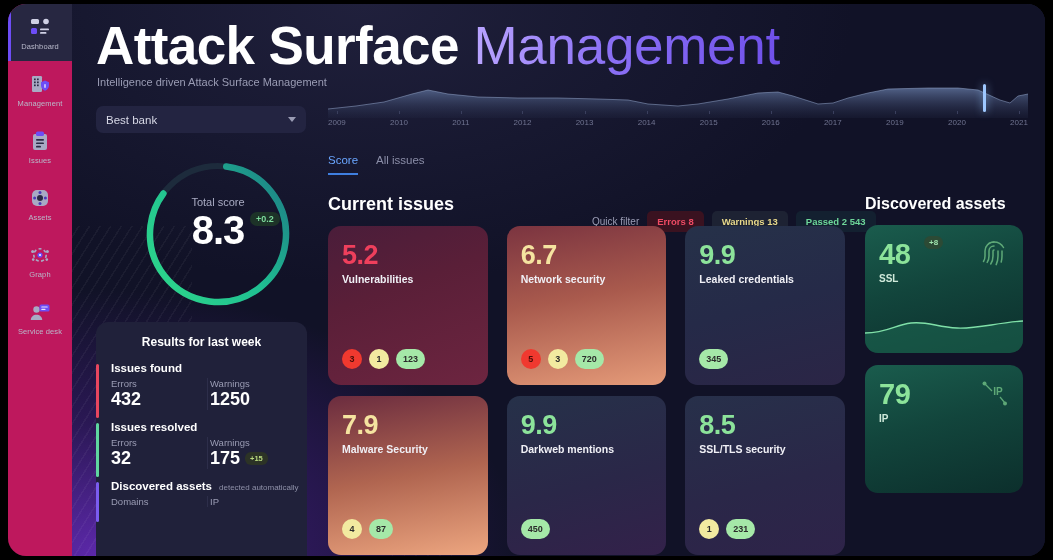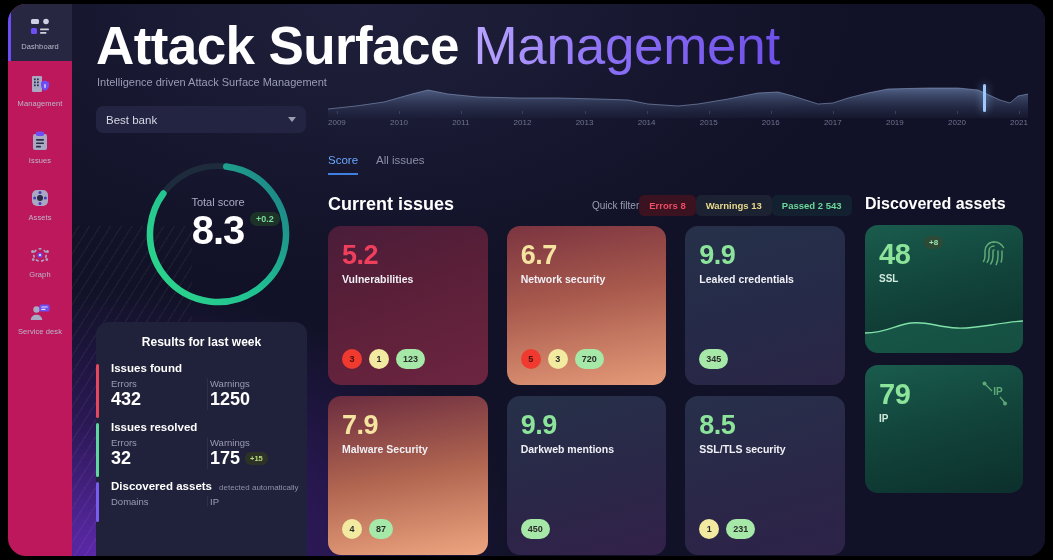--- a/index.html
+++ b/index.html
@@ -125,21 +125,21 @@
   .sec-current {
     position: absolute; left: 256px; top: 190px;
     font-size: 18px; font-weight: 700; color: #ffffff;
   }
   .sec-assets {
     position: absolute; left: 793px; top: 191px;
     font-size: 16px; font-weight: 700; color: #ffffff;
   }
 
   
-  .qf { position: absolute; left: 520px; top: 191px; display: flex; align-items: center; }
+  .qf { position: absolute; left: 520px; top: 207px; display: flex; align-items: center; gap: 8px; }
   .qf-label { font-size: 10px; color: #9a9cb4; }
   .chip {
     height: 21px; padding: 8px 10px; border-radius: 5px;
     display: flex; align-items: center;
     font-size: 9.5px; font-weight: 700; cursor: pointer;
   }
   .chip.err { background: #3a1220; color: #ef4b64; }
   .chip.warn { background: #1d2233; color: #e7d88a; }
   .chip.pass { background: #132030; color: #6ed79a; }
 

